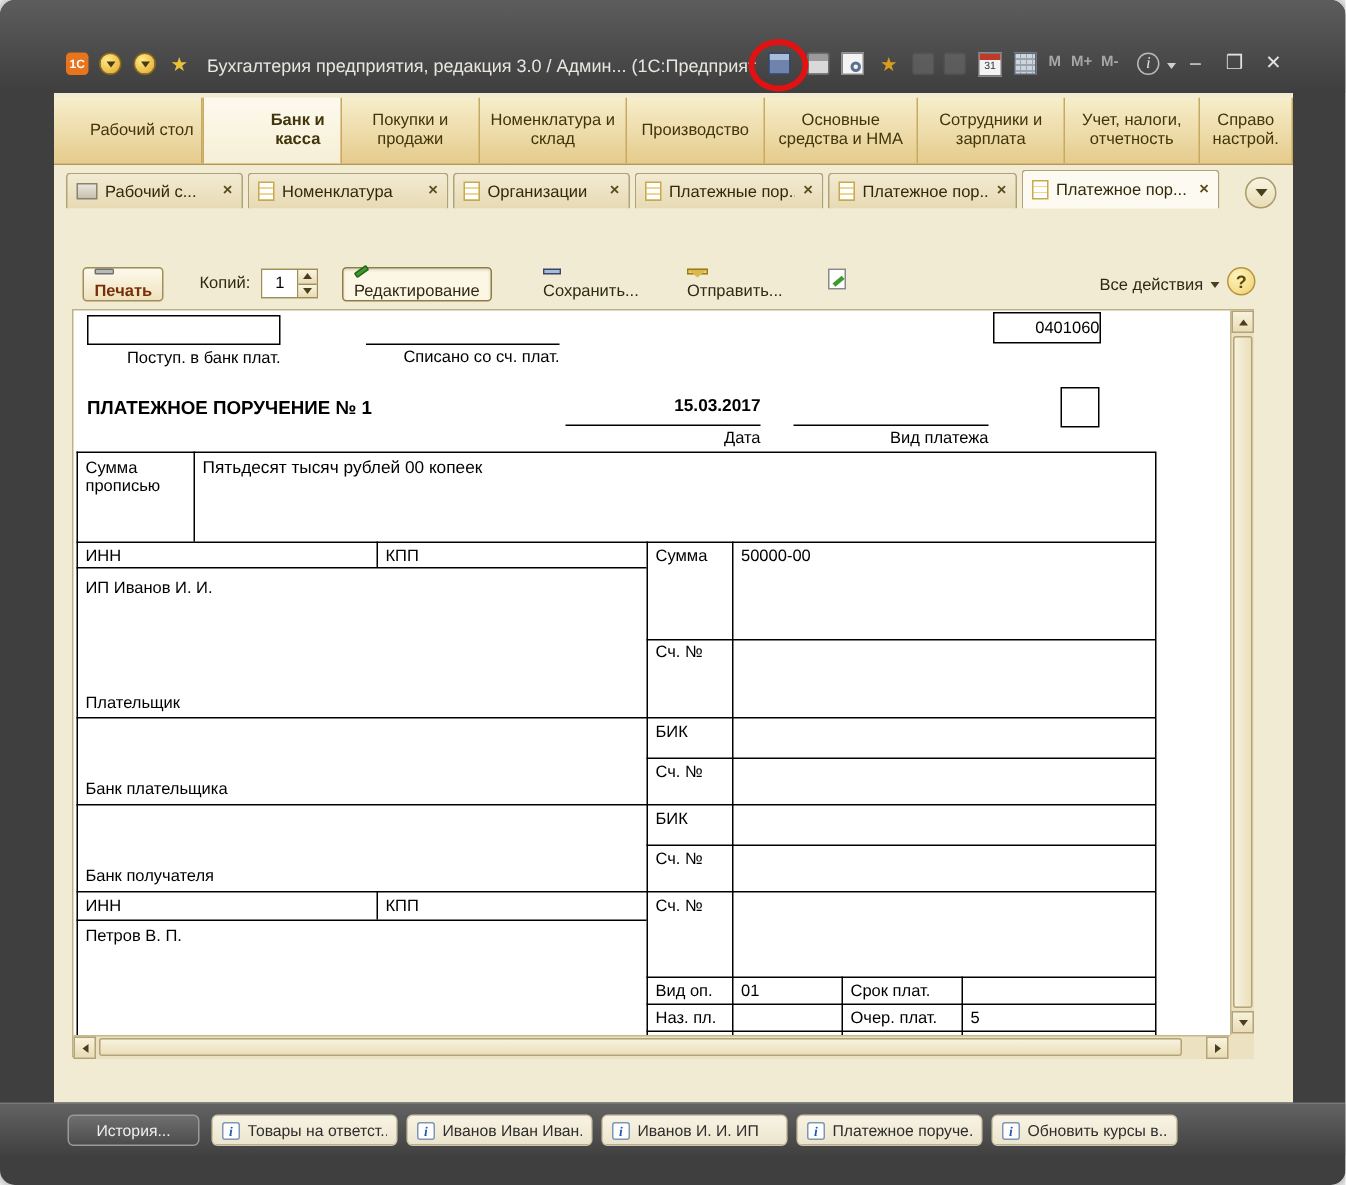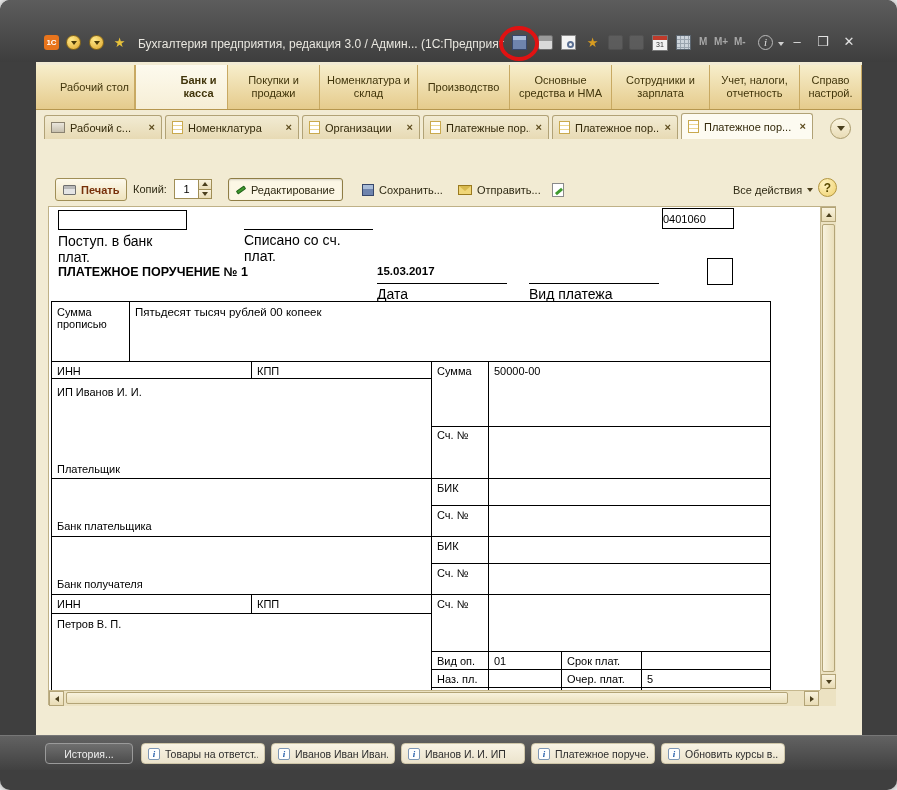--- a/index.html
+++ b/index.html
@@ -42,21 +42,21 @@
   .dtab .lbl{flex:1;overflow:hidden;white-space:nowrap;}
   .dtab .x{margin-left:6px;color:#5d4c1e;font-weight:bold;font-size:11px;line-height:11px;cursor:pointer;}
   .dicon{width:11px;height:13px;margin-right:5px;border:1px solid #c9a94e;background:repeating-linear-gradient(#fff 0 3px,#ecd692 3px 4px);flex:0 0 auto;}
   .wicon{width:14px;height:11px;margin-right:5px;border:1px solid #8a8270;background:linear-gradient(#eae6dc,#c7c0af);flex:0 0 auto;}
   .tablist-btn{position:absolute;left:794px;top:7px;width:21px;height:21px;border-radius:50%;background:linear-gradient(#faf4e0,#e9dcb6);
         border:1px solid #a99a6c;display:flex;align-items:center;justify-content:center;cursor:pointer;}
   .tablist-btn .tri{width:0;height:0;border-left:4px solid transparent;border-right:4px solid transparent;border-top:5px solid #4a3f1d;}
   .pagetitle{position:absolute;left:19px;top:84px;font-size:15.5px;font-weight:bold;color:#7c6a04;white-space:nowrap;}
   
   .tbtn{position:absolute;top:116px;height:23px;border:1px solid #a08e56;border-radius:3px;background:linear-gradient(#fdf9ec,#efe3bd);
-        display:flex;align-items:center;padding:0 7px;font-size:11px;color:#2f2a14;gap:5px;cursor:pointer;white-space:nowrap;}
+        display:flex;align-items:flex-start;padding:0 7px;font-size:11px;color:#2f2a14;gap:5px;cursor:pointer;white-space:nowrap;flex-direction:column;}
   .tbtn.flat{border-color:transparent;background:none;}
   .tbtn.pressed{background:#fcf7e5;border-color:#8f7d45;box-shadow:inset 0 1px 2px rgba(0,0,0,.15);}
   .tlabel{position:absolute;top:121px;font-size:11px;color:#2f2a14;white-space:nowrap;}
   .printlbl{font-weight:bold;color:#77300a;}
   .ico-print{width:13px;height:10px;background:linear-gradient(#b9b9b9 0 3px,#e4e4e4 3px);border:1px solid #6f6f6f;border-radius:1px;}
   .ico-pencil{width:10px;height:4px;background:#3f9a2e;border:1px solid #23641a;transform:rotate(-35deg);border-radius:1px;}
   .ico-save{width:12px;height:12px;background:linear-gradient(#a9bcd8 0 4px,#6f84ad 4px);border:1px solid #37476b;}
   .ico-mail{width:14px;height:10px;background:#f0d677;border:1px solid #9a7a1e;position:relative;}
   .ico-mail:before{content:"";position:absolute;left:0;top:0;border-left:6px solid transparent;border-right:6px solid transparent;border-top:5px solid #d8b94e;}
   .ico-docpen{width:12px;height:14px;background:#fff;border:1px solid #8a8a8a;position:relative;}
@@ -72,22 +72,22 @@
   .helpbtn{position:absolute;left:782px;top:116px;width:19px;height:19px;border-radius:50%;border:1px solid #b3963f;
         background:radial-gradient(circle at 35% 30%,#fff3c0,#efd06c);font-size:12px;font-weight:bold;color:#5a4a00;
         display:flex;align-items:center;justify-content:center;cursor:pointer;}
   
   .formpanel{position:absolute;left:12px;top:144px;width:788px;height:499px;background:#fff;border:1px solid #bfb187;font-size:11px;color:#000;}
   .hl{position:absolute;height:1px;background:#000;}
   .vl{position:absolute;width:1px;background:#000;}
   .fbox{position:absolute;border:1px solid #000;background:#fff;}
   .ft{position:absolute;white-space:nowrap;font-size:11px;}
   .ftb{font-weight:bold;}
-  .fts{position:absolute;font-size:14px;text-align:left;}
-  .fcenter{text-align:left;}
+  .fts{position:absolute;font-size:11px;text-align:right;}
+  .fcenter{text-align:right;}
   
   .vscroll{position:absolute;left:771px;top:0;width:16px;height:483px;background:#ece2c2;border-left:1px solid #c6b88e;}
   .hscroll{position:absolute;left:0;top:483px;width:771px;height:16px;background:#ece2c2;border-top:1px solid #c6b88e;}
   .corner{position:absolute;left:771px;top:483px;width:16px;height:16px;background:#ece2c2;}
   .sbtn{position:absolute;width:15px;height:15px;background:linear-gradient(#f8f2dd,#e9dcb5);border:1px solid #b3a477;
         display:flex;align-items:center;justify-content:center;cursor:pointer;}
   .sthumb{position:absolute;background:linear-gradient(90deg,#f8f2de,#eadfbb);border:1px solid #b3a477;border-radius:2px;cursor:pointer;}
   .sthumb.h{background:linear-gradient(#f8f2de,#eadfbb);}
   
   .statusbar{position:absolute;left:0;top:735px;width:897px;height:35px;background:linear-gradient(#626262,#414141);border-top:1px solid #777;}

